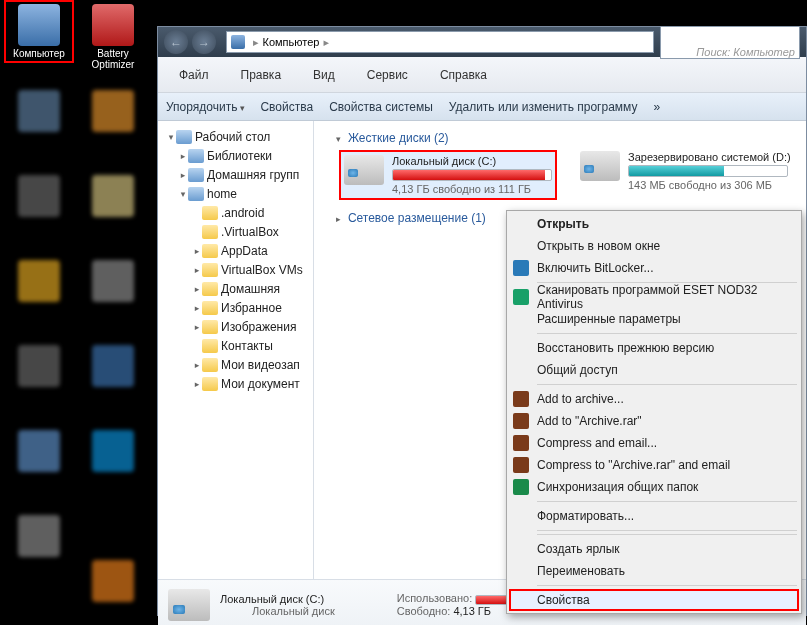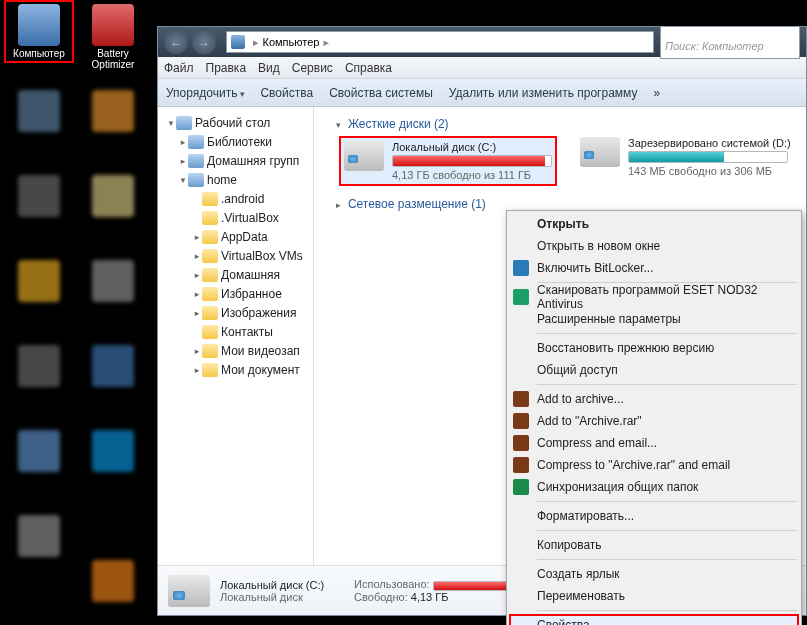--- a/index.html
+++ b/index.html
@@ -11,23 +11,23 @@
   .di .ico { width: 42px; height: 42px; margin: 0 auto 2px; border-radius: 4px; }
   .di.selected { outline: 2px solid #ff0000; outline-offset: 2px; }
   .blur { filter: blur(2px); opacity: 0.7; }
 
   
   .window { position: absolute; left: 157px; top: 26px; width: 650px; height: 590px; background: #fff; border: 1px solid #7c8ca0; box-shadow: 0 0 12px rgba(0,0,0,0.6); }
   .titlebar { height: 30px; background: linear-gradient(#4a5a6c, #2f3d4c); display: flex; align-items: center; padding: 0 6px; color: #fff; font-size: 12px; }
   .titlebar .navbtn { width: 24px; height: 24px; border-radius: 50%; background: radial-gradient(#6a7d93, #3c4a5a); margin-right: 4px; display: flex; align-items: center; justify-content: center; color: #b8c4d0; font-size: 12px; }
   .addrwrap { flex: 1; display: flex; align-items: center; background: #fff; height: 22px; margin: 0 6px; border: 1px solid #8a9aac; padding: 0 4px; font-size: 11px; color: #000; }
   .addrwrap .sep { color: #888; margin: 0 4px; }
-  .searchwrap { width: 140px; background: #fff; height: 33px; border: 1px solid #8a9aac; font-size: 11px; color: #999; padding: 8px 4px; line-height: 22px; font-style: italic; }
-
-  .menubar { height: 22px; background: linear-gradient(#f4f6fa, #e6eaf0); border-bottom: 1px solid #d0d6de; display: flex; align-items: center; padding: 0 6px; font-size: 12px; gap: 12px; color: #333; }
+  .searchwrap { width: 140px; background: #fff; height: 33px; border: 1px solid #8a9aac; font-size: 11px; color: #999; padding: 14px 4px; line-height: 22px; font-style: italic; text-align: right; }
+
+  .menubar { height: 36px; background: linear-gradient(#f4f6fa, #e6eaf0); border-bottom: 1px solid #d0d6de; display: flex; align-items: center; padding: 0 21px; font-size: 12px; gap: 32px; color: #333; }
   .menubar span { cursor: default; }
 
   .cmdbar { height: 28px; background: linear-gradient(#e8f0fa, #d6e2ee); border-bottom: 1px solid #c0cad6; display: flex; align-items: center; padding: 0 8px; font-size: 12px; color: #2a3a4a; gap: 16px; }
   .cmdbar .drop::after { content: " ▾"; font-size: 9px; color: #555; }
 
   .body { display: flex; height: calc(100% - 30px - 22px - 28px - 50px); }
 
   .tree { width: 156px; border-right: 1px solid #d8dee6; overflow: hidden; padding: 6px 2px; font-size: 12px; color: #222; }
   .tn { display: flex; align-items: center; height: 19px; padding-left: 6px; white-space: nowrap; }
   .tn .tw { width: 10px; color: #666; font-size: 9px; text-align: center; }
@@ -58,21 +58,21 @@
   .ctx { position: absolute; left: 506px; top: 210px; width: 296px; background: #f0f0f0; border: 1px solid #a8a8a8; box-shadow: 2px 3px 8px rgba(0,0,0,0.35); font-size: 12px; padding: 2px; z-index: 50; }
   .ctx .row { display: flex; align-items: center; height: 22px; padding: 0 8px 0 28px; position: relative; color: #222; }
   .ctx .row .ci { position: absolute; left: 4px; top: 3px; width: 16px; height: 16px; }
   .ctx .bold { font-weight: 600; }
   .ctx .sep { height: 1px; background: #d0d0d0; margin: 3px 2px 3px 28px; }
   .ctx .row.hl { outline: 2px solid #ff0000; outline-offset: -2px; background: #e8f0ff; }
 
   .details { height: 50px; border-top: 1px solid #d8dee6; background: linear-gradient(#f8fafc, #eef2f6); display: flex; align-items: center; padding: 4px 10px; font-size: 11px; gap: 10px; }
   .details .big-ico { width: 42px; height: 32px; background: linear-gradient(#e8e8e8,#bcbcbc); border-radius: 3px; position: relative; }
   .details .big-ico::after { content:""; position:absolute; left:5px; top:16px; width:12px; height:9px; background: radial-gradient(#6fb5e8,#2a7ab8); border-radius:2px; }
-  .details .dcol .lbl { color: #666; }
+  .details .dcol .lbl { color: #666; margin-left: 32px; }
   .details .dcol .val { color: #222; }
   .details .usedbar { display:inline-block; width: 140px; height: 10px; background: linear-gradient(#ff6a6a,#d41010); border:1px solid #b0b8c0; border-radius:2px; vertical-align: middle; }
 </style>
 </head>
 <body>
 
 <div class="desktop">
   <div class="di selected" style="left:8px; top:4px;">
     <div class="ico" style="background:linear-gradient(#8db4e0,#3a6ea8);"></div>
     <div>Компьютер</div>
@@ -321,23 +321,20 @@
     </div>
     <div class="row">
       <span class="ci" style="background:#1a8a4a;border-radius:2px"></span>
       <span>Синхронизация общих папок</span>
     </div>
     <div class="sep"></div>
     <div class="row">
       <span>Форматировать...</span>
     </div>
     <div class="sep"></div>
-    <div class="row">
-      <span>Копировать</span>
-    </div>
     <div class="sep"></div>
     <div class="row">
       <span>Создать ярлык</span>
     </div>
     <div class="row">
       <span>Переименовать</span>
     </div>
     <div class="sep"></div>
     <div class="row hl">
       <span>Свойства</span>

